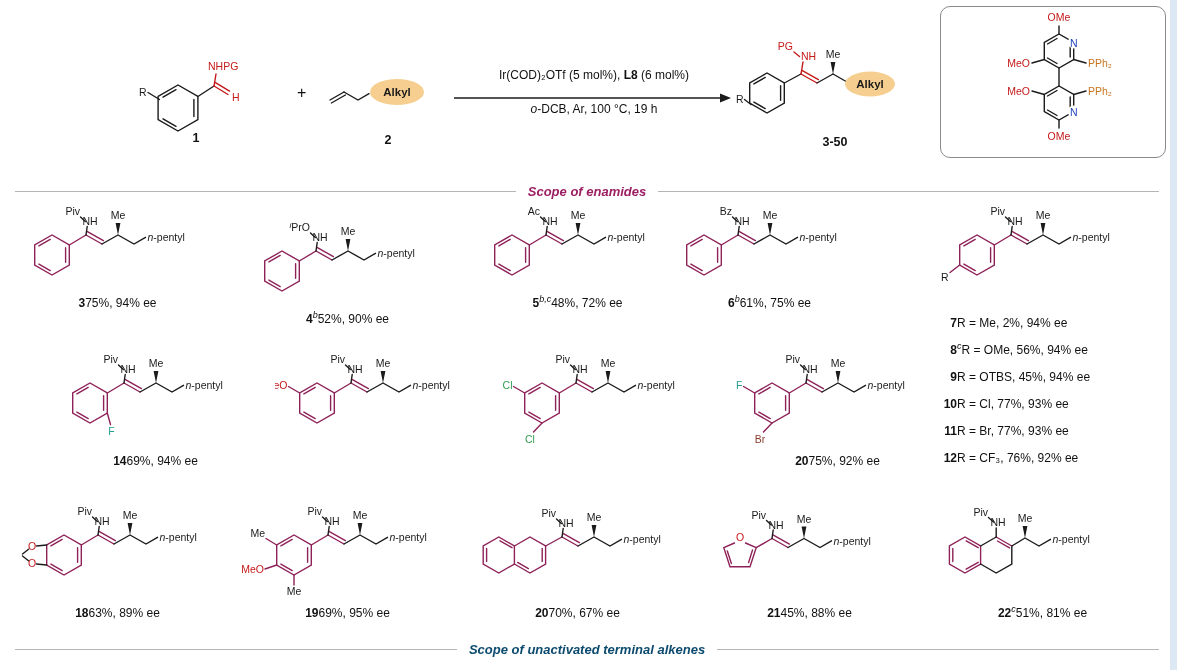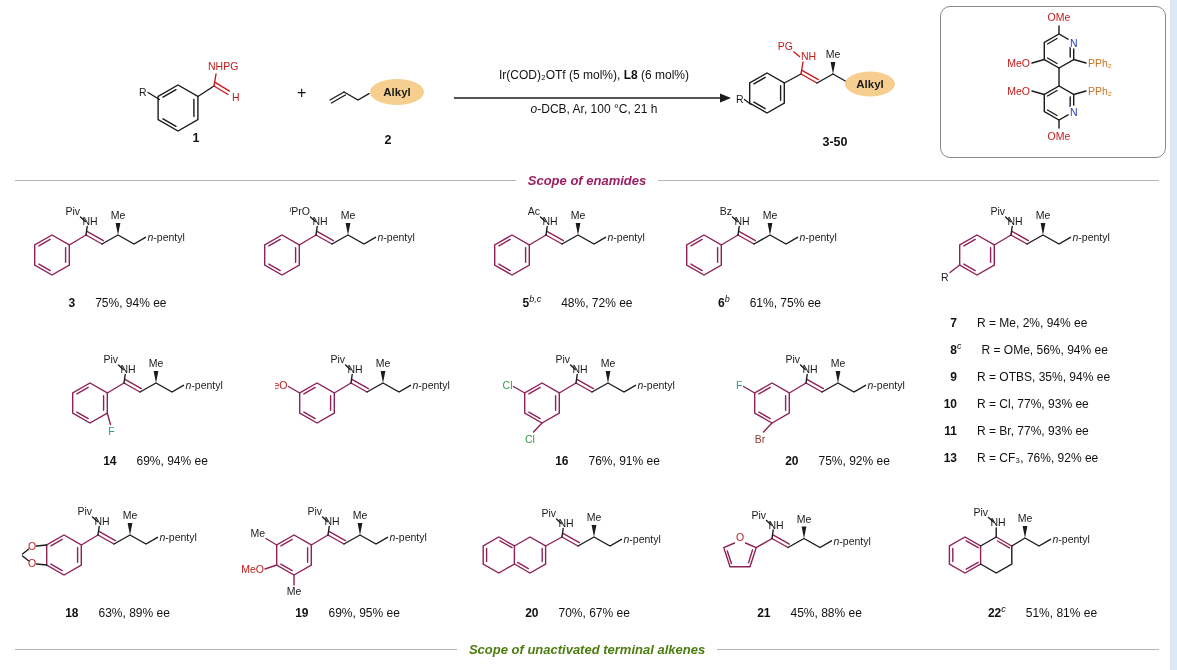--- a/index.html
+++ b/index.html
@@ -27,29 +27,29 @@
   .cond .b{font-weight:bold;}
   .plus{position:absolute;left:297px;top:84px;font-size:16px;color:#111;}
   .ligand-box{position:absolute;left:940px;top:6px;width:226px;height:152px;
               border:1.5px solid #8a8a8a;border-radius:10px;background:#fff;box-sizing:border-box;}
   .oval{fill:#f6cf90;stroke:none;}
 
   
   .divider{position:absolute;left:15px;right:18px;display:flex;align-items:center;gap:12px;}
   .divider .line{flex:1;height:1.5px;background:#b5b5b5;}
   .divider .title{font-size:13px;font-weight:bold;font-style:italic;white-space:nowrap;}
-  .t-maroon{color:#9c2064;} .t-blue{color:#4d7c0f;}
+  .t-maroon{color:#9c2064;} .t-blue{color:#0c4a6e;}
 
   
   .compound{position:absolute;width:215px;}
   .compound.wide{width:240px;}
   .caption{text-align:center;font-size:12px;color:#111;margin-top:2px;white-space:nowrap;}
   .caption .num{font-weight:bold;}
   .csup{font-style:italic;font-size:9px;}
-  .ctext{margin-left:20px;}
+  .ctext{margin-left:0;}
   .rlines{margin:8px 0 0 4px;}
   .rline{font-size:12px;line-height:23px;white-space:nowrap;}
   .rline .num{display:inline-block;min-width:18px;text-align:right;font-weight:bold;}
 </style>
 </head>
 <body>
 
 <div class="page">
 
   <div>
@@ -79,21 +79,21 @@
       <ellipse class="oval" cx="77" cy="36" rx="27" ry="13"></ellipse>
       <text class="bt" text-anchor="middle" x="77" y="40">Alkyl</text>
       <text class="num2" text-anchor="middle" x="68" y="88">2</text>
     </svg>
 
     <div class="cond" style="top:68px"><span>Ir(COD)₂OTf (5 mol%), </span><span class="b">L8</span><span> (6 mol%)</span></div>
     <svg style="position:absolute;left:452px;top:92px" width="280" height="12" viewBox="0 0 280 12">
       <path d="M2,6 L268,6" stroke="#1b1b1b" stroke-width="1.5" fill="none"></path>
       <polygon points="268,1.5 279,6 268,10.5" fill="#1b1b1b"></polygon>
     </svg>
-    <div class="cond" style="top:102px"><span class="it">o</span><span>-DCB, Ar, 100 °C, 21 h</span></div>
+    <div class="cond" style="top:102px"><span class="it">o</span><span>-DCB, Ar, 100 °C, 19 h</span></div>
 
     <svg style="position:absolute;left:735px;top:18px" width="205" height="135" viewBox="0 0 205 135">
       <g>
         <path class="bk" d="M49.3,65 L49.3,85 L32,95 L14.7,85 L14.7,65 L32,55 Z"></path>
         <path class="bk" d="M45.6,67.8 L45.6,82.2 M30.2,90.6 L18.9,84.1 M18.9,65.9 L30.2,59.4"></path>
         <path class="bk" d="M9.5,81.5 L16,86.5"></path>
         <path class="bk" d="M49.3,65 L66,56"></path>
         <path class="br" d="M66,56 L68,44"></path>
         <path class="br" d="M59,34 L64.5,38.5"></path>
         <path class="br" d="M66,56 L82,65 M67.4,52.6 L83.4,61.6"></path>
@@ -129,21 +129,21 @@
         <text class="at fr" text-anchor="middle" x="118" y="14">OMe</text>
         <text class="at fr" text-anchor="end" x="89" y="60">MeO</text>
         <text class="at fr" text-anchor="end" x="89" y="88">MeO</text>
         <text class="at fp" x="147" y="60">PPh₂</text>
         <text class="at fp" x="147" y="88">PPh₂</text>
         <text class="at fr" text-anchor="middle" x="118" y="133">OMe</text>
       </svg>
     </div>
   </div>
 
-  <div class="divider" style="top:173px">
+  <div class="divider" style="top:184px">
     <div class="line"></div>
     <div class="title t-maroon">Scope of enamides</div>
     <div class="line"></div>
   </div>
 
   <div class="compound" style="left:10px;top:200px">
     <svg width="215" height="92" viewBox="0 0 215 92">
       <g>
         <path class="bm" d="M59.3,45 L59.3,65 L42,75 L24.7,65 L24.7,45 L42,35 Z"></path>
         <path class="bm" d="M55.6,47.8 L55.6,62.2 M40.2,70.6 L28.9,64.1 M28.9,45.9 L40.2,39.4"></path>
@@ -154,36 +154,37 @@
         <polygon class="wg" points="108,35 105.6,23 110.4,23"></polygon>
       </g>
       <text class="at" text-anchor="end" x="70" y="15">Piv</text>
       <text class="at" x="72.5" y="25">NH</text>
       <text class="at" text-anchor="middle" x="108" y="19">Me</text>
       <text class="at" x="137.5" y="41"><tspan class="it">n</tspan><tspan>-pentyl</tspan></text>
     </svg>
     <div class="caption"><span class="num">3</span><sup class="csup"></sup><span class="ctext">75%, 94% ee</span></div>
   </div>
 
-  <div class="compound" style="left:240px;top:200px">
+  <div class="compound" style="left:240px;top:216px">
     <svg width="215" height="92" viewBox="0 0 215 92">
       <g>
         <path class="bm" d="M59.3,45 L59.3,65 L42,75 L24.7,65 L24.7,45 L42,35 Z"></path>
         <path class="bm" d="M55.6,47.8 L55.6,62.2 M40.2,70.6 L28.9,64.1 M28.9,45.9 L40.2,39.4"></path>
         <path class="bm" d="M59.3,45 L76,35"></path>
         <path class="bm" d="M76,35 L92,44 M77.4,31.6 L93.4,40.6"></path>
         <path class="bk" d="M76,35 L77.2,26.5 M70.5,17 L75.3,21.5"></path>
         <path class="bk" d="M92,44 L108,35 M108,35 L124,44 L135.5,37.3"></path>
         <polygon class="wg" points="108,35 105.6,23 110.4,23"></polygon>
       </g>
       <text class="at" text-anchor="end" x="70" y="15"><tspan class="supt" dy="-3">i</tspan><tspan dy="3">PrO</tspan></text>
       <text class="at" x="72.5" y="25">NH</text>
       <text class="at" text-anchor="middle" x="108" y="19">Me</text>
       <text class="at" x="137.5" y="41"><tspan class="it">n</tspan><tspan>-pentyl</tspan></text>
     </svg>
+    <div class="caption"><span class="num">4</span><sup class="csup">b</sup><span class="ctext">52%, 90% ee</span></div>
   </div>
 
   <div class="compound" style="left:470px;top:200px">
     <svg width="215" height="92" viewBox="0 0 215 92">
       <g>
         <path class="bm" d="M59.3,45 L59.3,65 L42,75 L24.7,65 L24.7,45 L42,35 Z"></path>
         <path class="bm" d="M55.6,47.8 L55.6,62.2 M40.2,70.6 L28.9,64.1 M28.9,45.9 L40.2,39.4"></path>
         <path class="bm" d="M59.3,45 L76,35"></path>
         <path class="bm" d="M76,35 L92,44 M77.4,31.6 L93.4,40.6"></path>
         <path class="bk" d="M76,35 L77.2,26.5 M70.5,17 L75.3,21.5"></path>
@@ -231,24 +232,24 @@
       </g>
       <text class="at" text-anchor="end" x="70" y="15">Piv</text>
       <text class="at" x="72.5" y="25">NH</text>
       <text class="at" text-anchor="middle" x="108" y="19">Me</text>
       <text class="at" x="137.5" y="41"><tspan class="it">n</tspan><tspan>-pentyl</tspan></text>
       <text class="at" text-anchor="end" x="13.5" y="81">R</text>
     </svg>
     <div class="rlines">
       <div class="rline"><span class="num">7</span><sup class="csup"></sup><span class="ctext">R = Me, 2%, 94% ee</span></div>
       <div class="rline"><span class="num">8</span><sup class="csup">c</sup><span class="ctext">R = OMe, 56%, 94% ee</span></div>
-      <div class="rline"><span class="num">9</span><sup class="csup"></sup><span class="ctext">R = OTBS, 35%, 94% ee</span></div>
+      <div class="rline"><span class="num">9</span><sup class="csup"></sup><span class="ctext">R = OTBS, 45%, 94% ee</span></div>
       <div class="rline"><span class="num">10</span><sup class="csup"></sup><span class="ctext">R = Cl, 77%, 93% ee</span></div>
       <div class="rline"><span class="num">11</span><sup class="csup"></sup><span class="ctext">R = Br, 77%, 93% ee</span></div>
-      <div class="rline"><span class="num">13</span><sup class="csup"></sup><span class="ctext">R = CF₃, 76%, 92% ee</span></div>
+      <div class="rline"><span class="num">12</span><sup class="csup"></sup><span class="ctext">R = CF₃, 76%, 92% ee</span></div>
     </div>
   </div>
 
   <div class="compound" style="left:48px;top:348px">
     <svg width="215" height="102" viewBox="0 0 215 102">
       <g>
         <path class="bm" d="M59.3,45 L59.3,65 L42,75 L24.7,65 L24.7,45 L42,35 Z"></path>
         <path class="bm" d="M55.6,47.8 L55.6,62.2 M40.2,70.6 L28.9,64.1 M28.9,45.9 L40.2,39.4"></path>
         <path class="bm" d="M59.3,45 L76,35"></path>
         <path class="bm" d="M76,35 L92,44 M77.4,31.6 L93.4,40.6"></path>
@@ -298,21 +299,20 @@
         <path class="bk" d="M92,44 L108,35 M108,35 L124,44 L135.5,37.3"></path>
         <polygon class="wg" points="108,35 105.6,23 110.4,23"></polygon>
       </g>
       <text class="at" text-anchor="end" x="70" y="15">Piv</text>
       <text class="at" x="72.5" y="25">NH</text>
       <text class="at" text-anchor="middle" x="108" y="19">Me</text>
       <text class="at" x="137.5" y="41"><tspan class="it">n</tspan><tspan>-pentyl</tspan></text>
       <text class="at fgreen" text-anchor="end" x="12.5" y="40.5">Cl</text>
       <text class="at fgreen" text-anchor="middle" x="30" y="95">Cl</text>
     </svg>
-    <div class="caption"><span class="num">16</span><sup class="csup"></sup><span class="ctext">76%, 91% ee</span></div>
   </div>
 
   <div class="compound" style="left:730px;top:348px">
     <svg width="215" height="102" viewBox="0 0 215 102">
       <g>
         <path class="bm" d="M59.3,45 L59.3,65 L42,75 L24.7,65 L24.7,45 L42,35 Z"></path>
         <path class="bm" d="M55.6,47.8 L55.6,62.2 M40.2,70.6 L28.9,64.1 M28.9,45.9 L40.2,39.4"></path>
         <path class="bm" d="M59.3,45 L76,35"></path>
         <path class="bm" d="M76,35 L92,44 M77.4,31.6 L93.4,40.6"></path>
         <path class="bm" d="M24.7,45 L13.5,38.5 M42,75 L33.5,84"></path>

